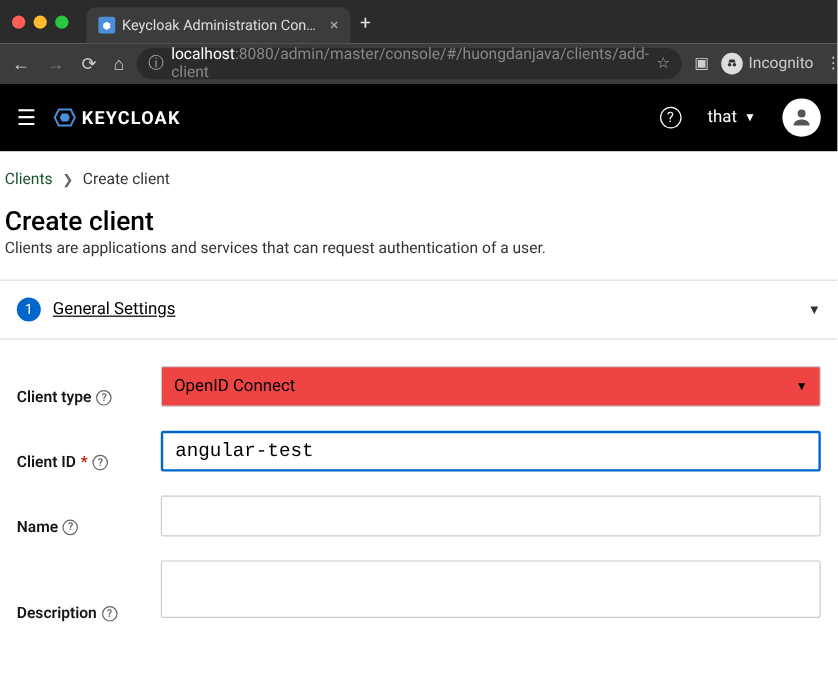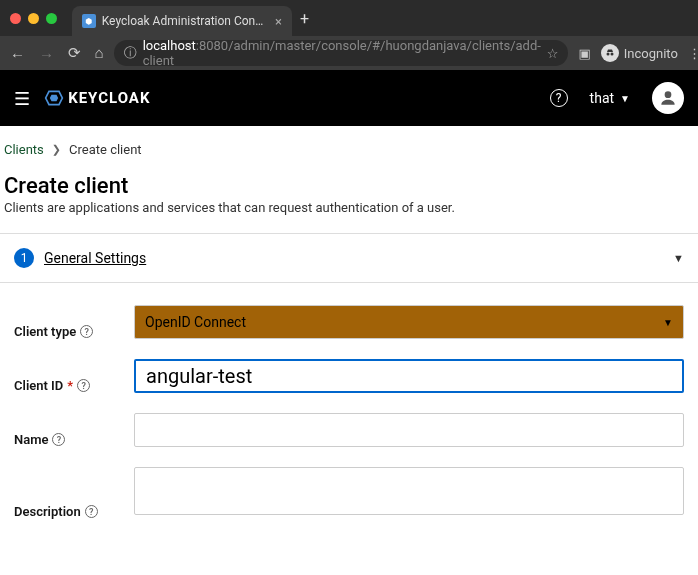--- a/index.html
+++ b/index.html
@@ -55,23 +55,23 @@
 .step-circle { width: 20px; height: 20px; background: #0066cc; color: #fff; border-radius: 50%; display: flex; align-items: center; justify-content: center; font-size: 12px; }
 .step-label { font-size: 14px; text-decoration: underline; }
 .step-caret { color: #333; font-size: 11px; }
 
 .form-area { padding: 22px 14px 0 14px; }
 .form-row { display: flex; align-items: flex-end; margin-bottom: 20px; }
 .form-label { width: 120px; font-size: 13px; font-weight: 600; color: #151515; padding-top: 7px; display: flex; align-items: center; gap: 4px; flex-wrap: wrap; }
 .req { color: #c9190b; }
 .help-icon { width: 13px; height: 13px; border: 1px solid #666; border-radius: 50%; display: inline-flex; align-items: center; justify-content: center; font-size: 9px; color: #666; }
 .form-control { flex: 1; }
-.select-box { width: 100%; height: 34px; border: 1px solid #ccc; border-radius: 2px; padding: 0 10px; display: flex; align-items: center; justify-content: space-between; font-size: 14px; background: #a16207; }
+.select-box { width: 100%; height: 34px; border: 1px solid #ccc; border-radius: 2px; padding: 0 10px; display: flex; align-items: center; justify-content: space-between; font-size: 14px; background: #ef4444; }
 .select-caret { font-size: 10px; }
-.text-input { width: 100%; height: 34px; border: 1px solid #ccc; border-radius: 2px; padding: 0 10px; font-size: 20px; }
+.text-input { width: 100%; height: 34px; border: 1px solid #ccc; border-radius: 2px; padding: 0 10px; font-size: 16px; font-family: Liberation Mono, monospace; }
 .text-input.focused { border: 2px solid #0066cc; }
 .textarea-input { width: 100%; height: 48px; border: 1px solid #ccc; border-radius: 2px; padding: 6px 10px; font-size: 14px; resize: none; }
 
 .toggle-row .form-control { display: flex; align-items: center; gap: 10px; padding-top: 4px; }
 .toggle { width: 34px; height: 20px; background: #888; border-radius: 10px; position: relative; }
 .toggle-knob { width: 16px; height: 16px; background: #fff; border-radius: 50%; position: absolute; top: 2px; left: 2px; }
 .toggle-label { font-size: 14px; color: #333; }
 </style>
 </head>
 <body>

